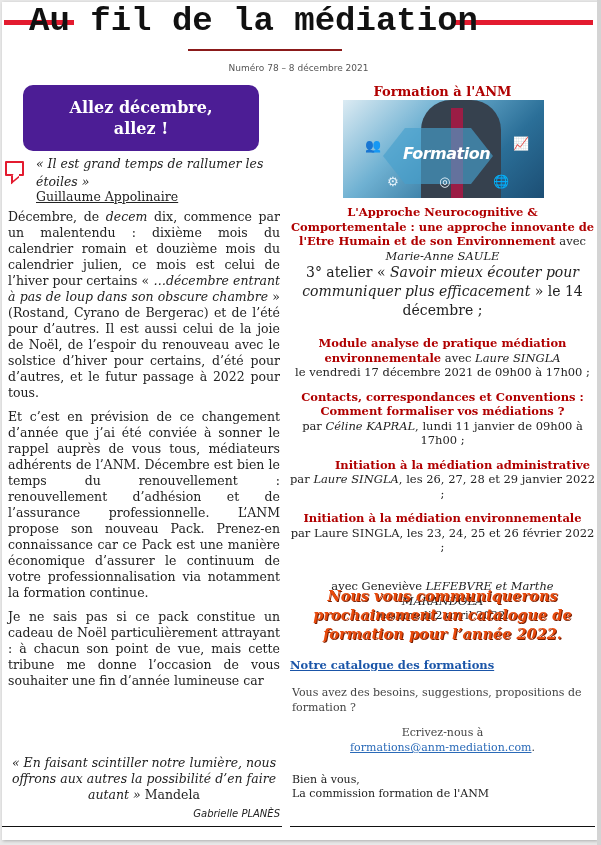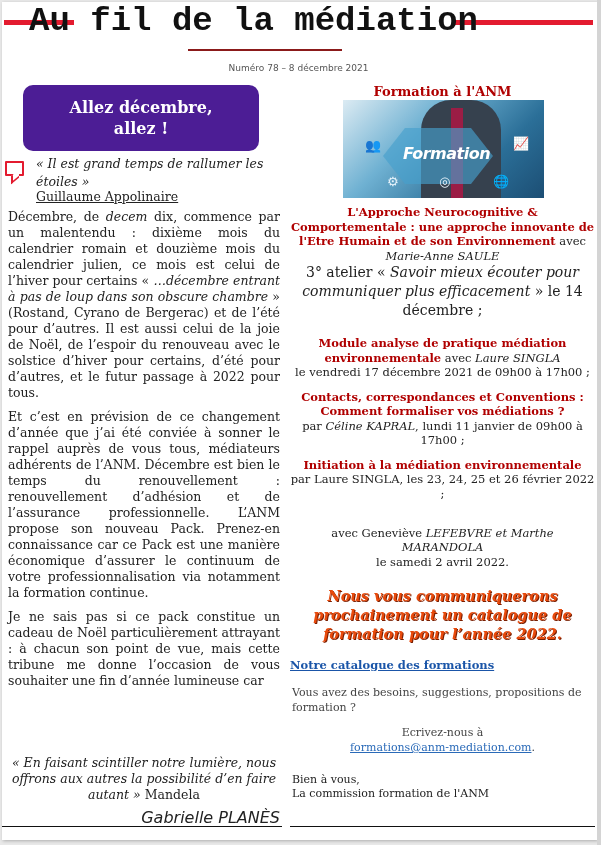--- a/index.html
+++ b/index.html
@@ -59,21 +59,21 @@
       position: absolute; left: 8px; top: 209px; width: 272px;
       font-size: 12.5px; line-height: 16px; text-align: justify; color: #222;
     }
     .body-text p { margin-bottom: 8px; }
     .closing-quote {
       position: absolute; left: 8px; top: 755px; width: 272px; text-align: center;
       font-size: 12.5px; line-height: 16px; color: #222;
     }
     .signature {
       position: absolute; left: 8px; top: 808px; width: 272px; text-align: right;
-      font-family: "DejaVu Sans", sans-serif; font-style: italic; font-size: 16px; color: #222;
+      font-family: "DejaVu Sans", sans-serif; font-style: italic; font-size: 10px; color: #222;
     }
     .bottom-rule { position: absolute; top: 826px; height: 1px; background: #111; }
     .bottom-rule.l { left: 2px; width: 280px; }
     .bottom-rule.r { left: 290px; width: 305px; }
     
     .right-title {
       position: absolute; left: 290px; top: 84px; width: 305px; text-align: center;
       font-family: "DejaVu Serif", serif; font-weight: bold; font-size: 13px; color: #b00000;
     }
     .hero {
@@ -183,20 +183,24 @@
   </div>
   <div class="fmt" style="margin-top:16px;">
     <span class="fmt-title">Module analyse de pratique médiation environnementale</span><span> avec </span><em>Laure SINGLA</em><br>
     <span>le vendredi 17 décembre 2021 de 09h00 à 17h00 ;</span>
   </div>
   <div class="fmt">
     <span class="fmt-title">Contacts, correspondances et Conventions : Comment formaliser vos médiations ?</span><br>
     <span>par </span><em>Céline KAPRAL</em><span>, lundi 11 janvier de 09h00 à 17h00 ;</span>
   </div>
   <div class="fmt">
+    <span class="fmt-title" style="padding-left:40px;">Initiation à la médiation administrative</span><br>
+    <span>par </span><em>Laure SINGLA</em><span>, les 26, 27, 28 et 29 janvier 2022 ;</span>
+  </div>
+  <div class="fmt">
     <span class="fmt-title">Initiation à la médiation environnementale</span><br>
     <span>par Laure SINGLA, les 23, 24, 25 et 26 février 2022 ;</span>
   </div>
   <div class="fmt">
     <br>
     <span>avec Geneviève </span><em>LEFEBVRE et Marthe MARANDOLA</em><br>
     <span>le samedi 2 avril 2022.</span>
   </div>
 </div>
 

